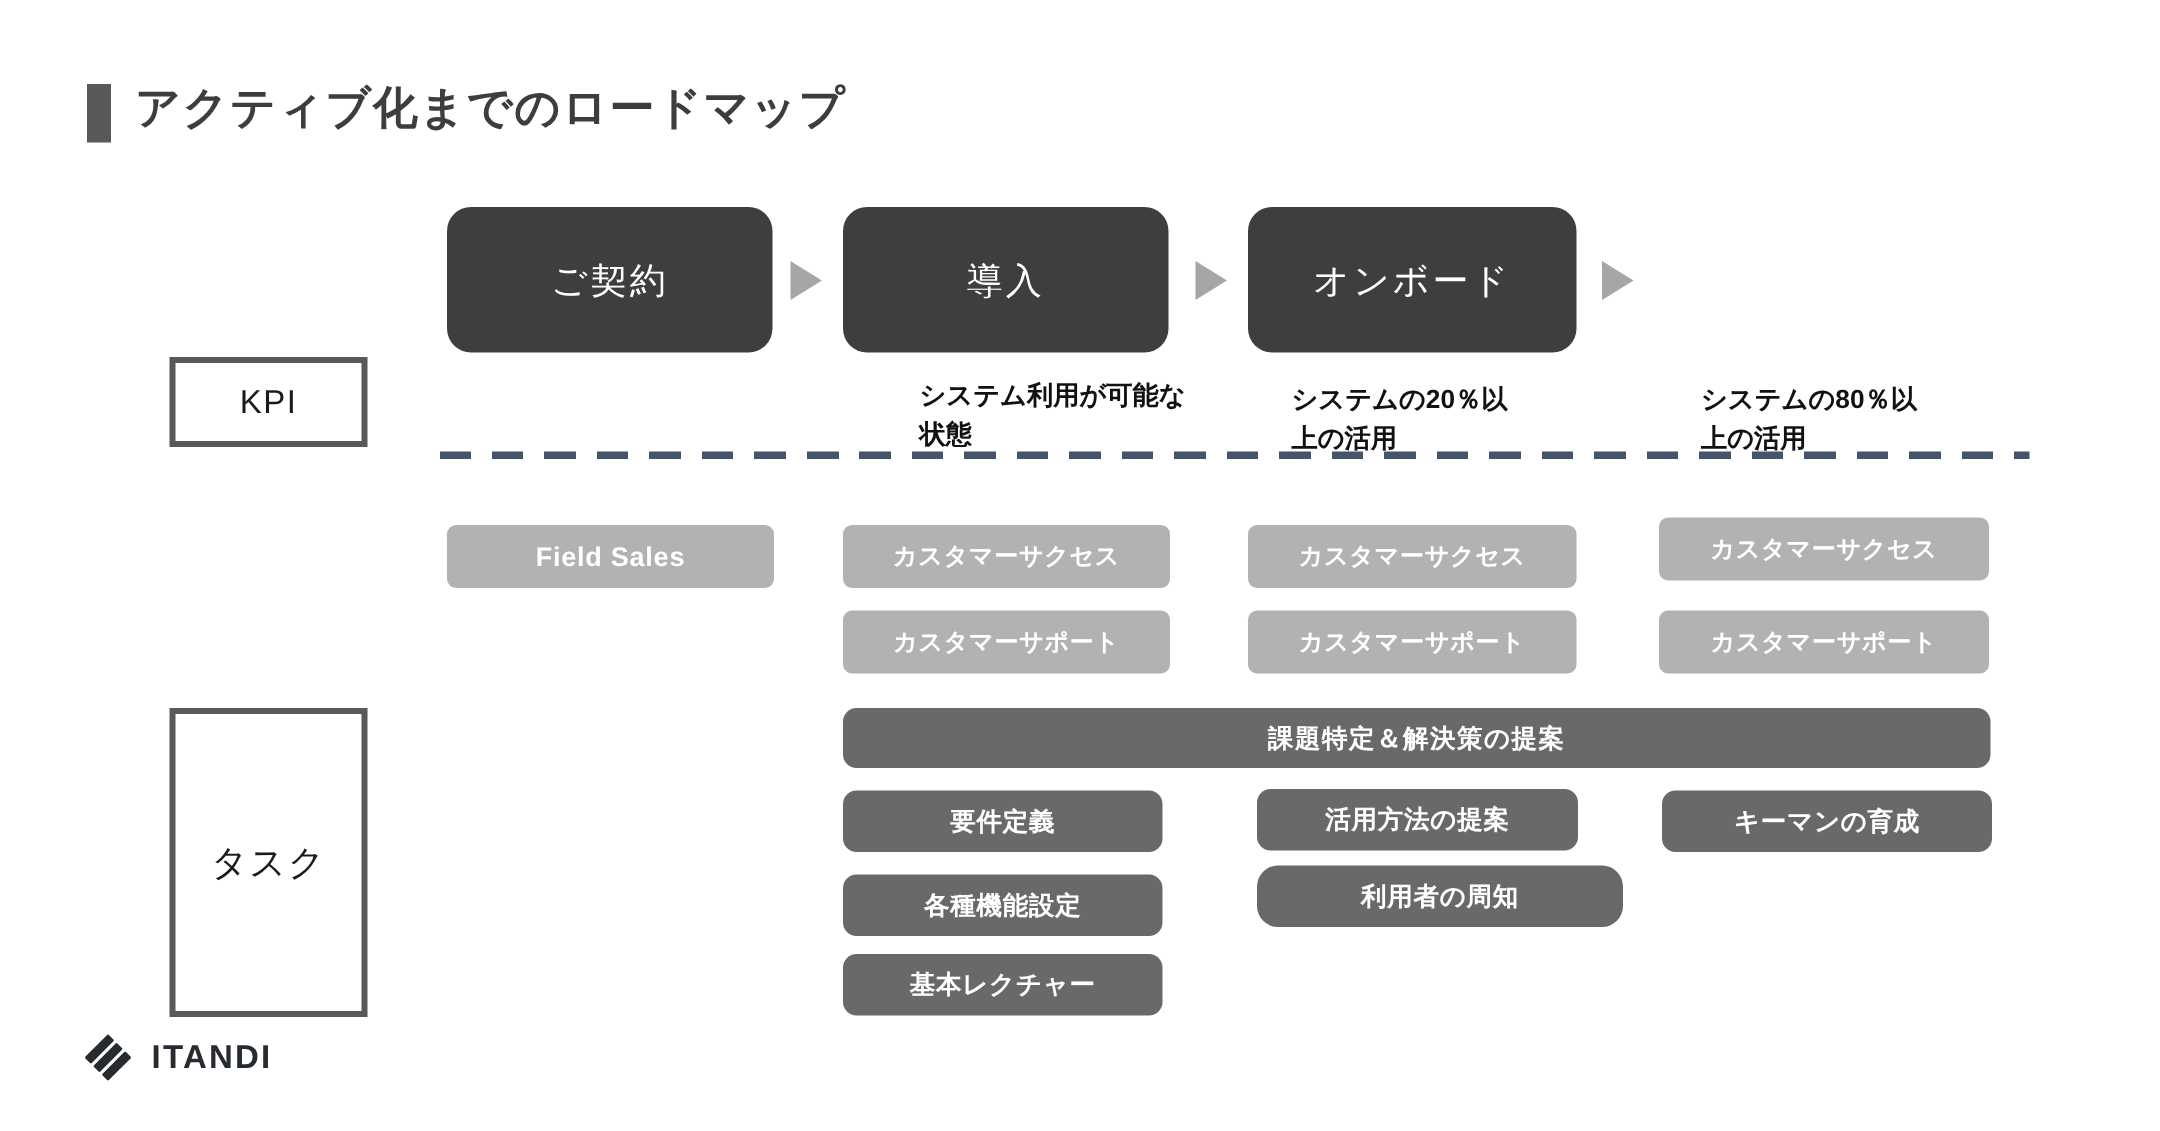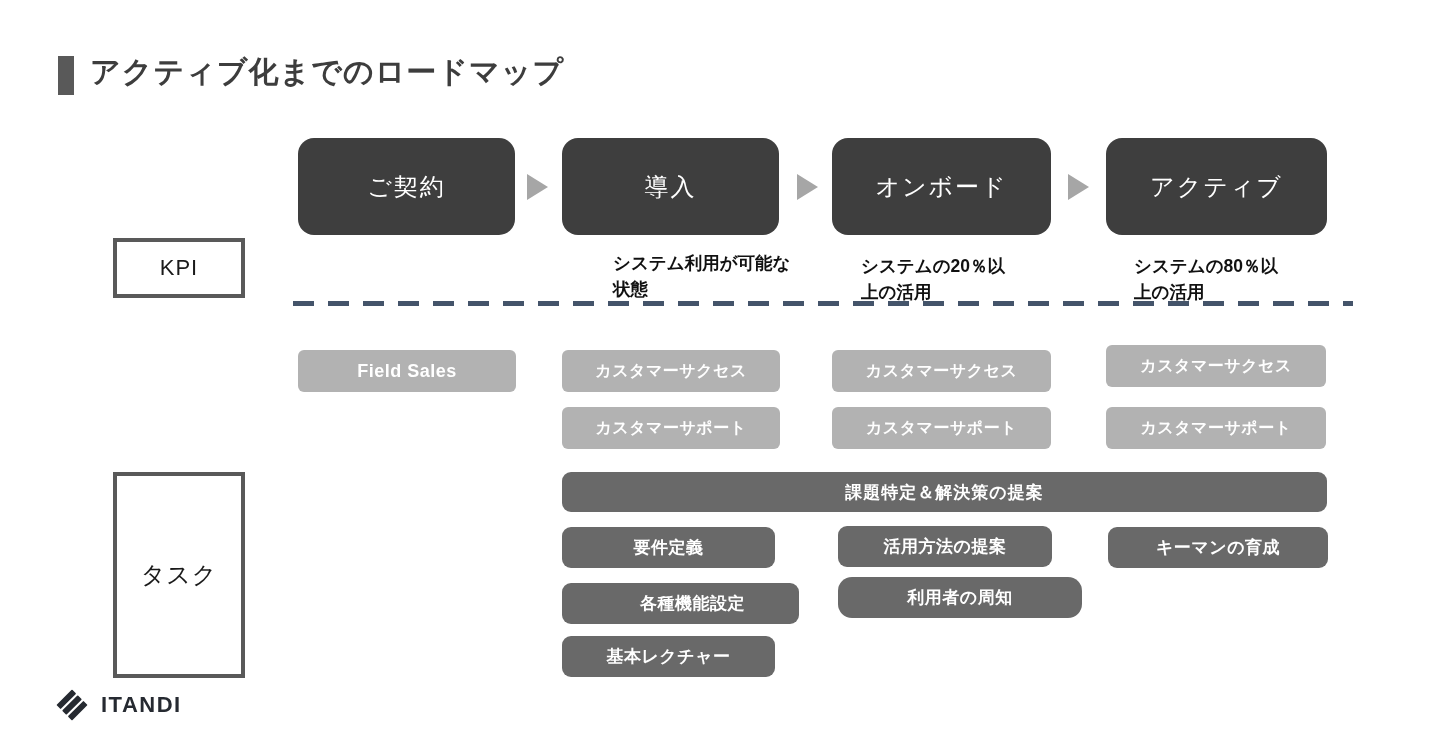--- a/index.html
+++ b/index.html
@@ -64,42 +64,39 @@
   </div>
   <div class="arrow" style="left:527px;"></div>
   <div class="stage" style="left:562px;width:217px;">
     <span>導入</span>
   </div>
   <div class="arrow" style="left:797px;"></div>
   <div class="stage" style="left:832px;width:219px;">
     <span>オンボード</span>
   </div>
   <div class="arrow" style="left:1068px;"></div>
-  <div class="stage" style="left:1106px;width:221px;">
-    <span>アクティブ</span>
-  </div>
 
   <div class="rowbox kpi">KPI</div>
   <div class="kpi-text" style="left:573px;top:250px;width:190px;margin-left:40px;">システム利用が可能な状態</div>
   <div class="kpi-text" style="left:861px;top:253px;width:160px;">システムの20％以上の活用</div>
   <div class="kpi-text" style="left:1134px;top:253px;width:160px;">システムの80％以上の活用</div>
   <div class="divider"></div>
 
   <div class="chip en" style="left:298px;top:326px;width:218px;">Field Sales</div>
   <div class="chip" style="left:562px;top:326px;width:218px;">カスタマーサクセス</div>
   <div class="chip" style="left:562px;top:383px;width:218px;">カスタマーサポート</div>
   <div class="chip" style="left:832px;top:326px;width:219px;">カスタマーサクセス</div>
   <div class="chip" style="left:832px;top:383px;width:219px;">カスタマーサポート</div>
   <div class="chip" style="left:1106px;top:321px;width:220px;">カスタマーサクセス</div>
   <div class="chip" style="left:1106px;top:383px;width:220px;">カスタマーサポート</div>
 
   <div class="rowbox task">タスク</div>
   <div class="task-span">課題特定＆解決策の提案</div>
   <div class="task-chip" style="left:562px;top:527px;width:213px;">要件定義</div>
-  <div class="task-chip" style="left:562px;top:583px;width:213px;padding-left:24px;">各種機能設定</div>
+  <div class="task-chip" style="left:562px;top:583px;width:213px;">各種機能設定</div>
   <div class="task-chip" style="left:562px;top:636px;width:213px;">基本レクチャー</div>
   <div class="task-chip" style="left:838px;top:526px;width:214px;">活用方法の提案</div>
   <div class="task-chip" style="left:838px;top:577px;width:244px;border-radius:14px;">利用者の周知</div>
   <div class="task-chip" style="left:1108px;top:527px;width:220px;">キーマンの育成</div>
 
   <div class="logo">
     <span style="display:inline-block;width:34px;height:34px;">
       <svg width="34" height="34" viewBox="0 0 40 40">
         <g transform="rotate(-45 20 20)" fill="#262a31">
           <rect x="7" y="7" width="26" height="7" rx="1"></rect>

